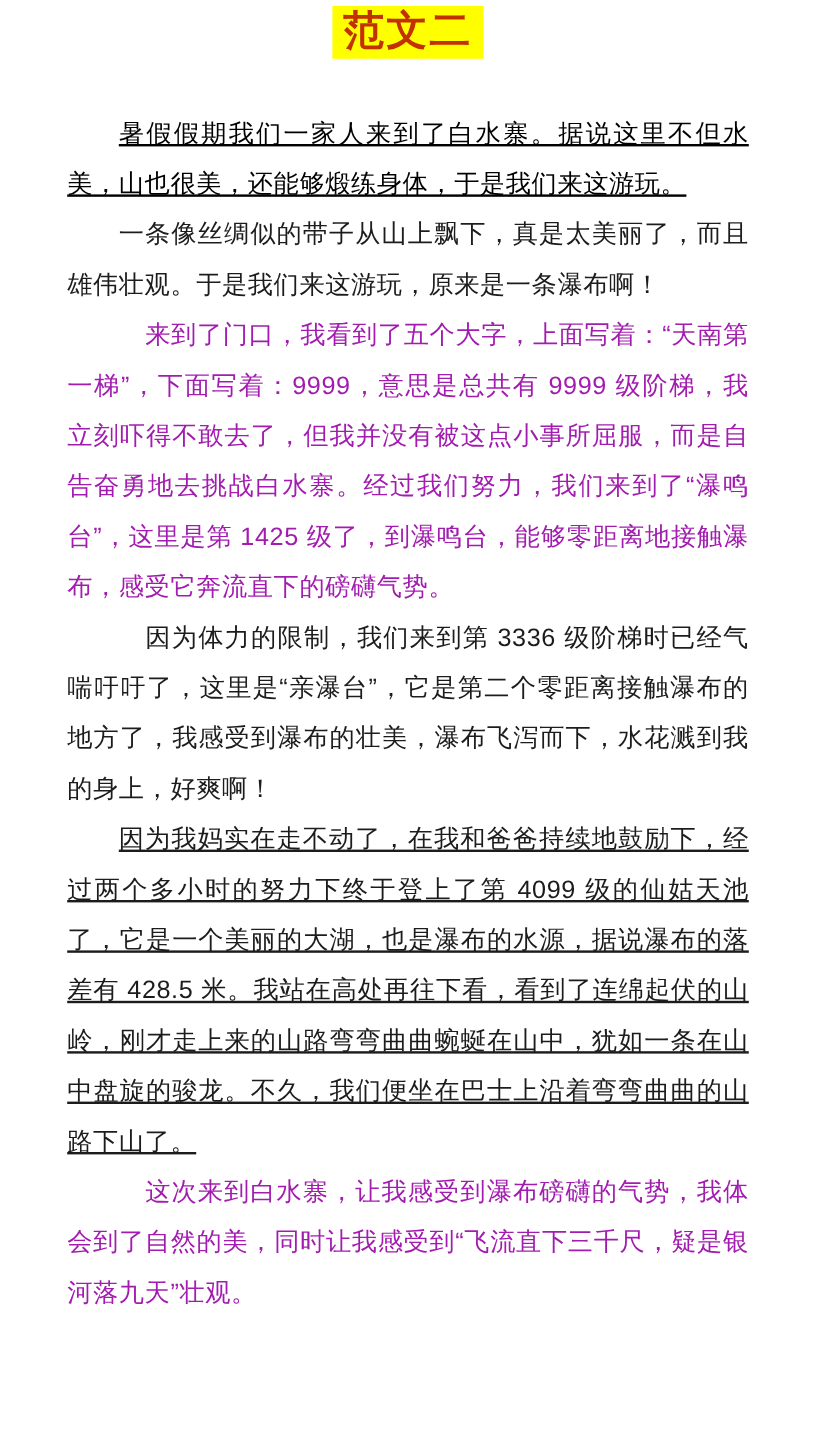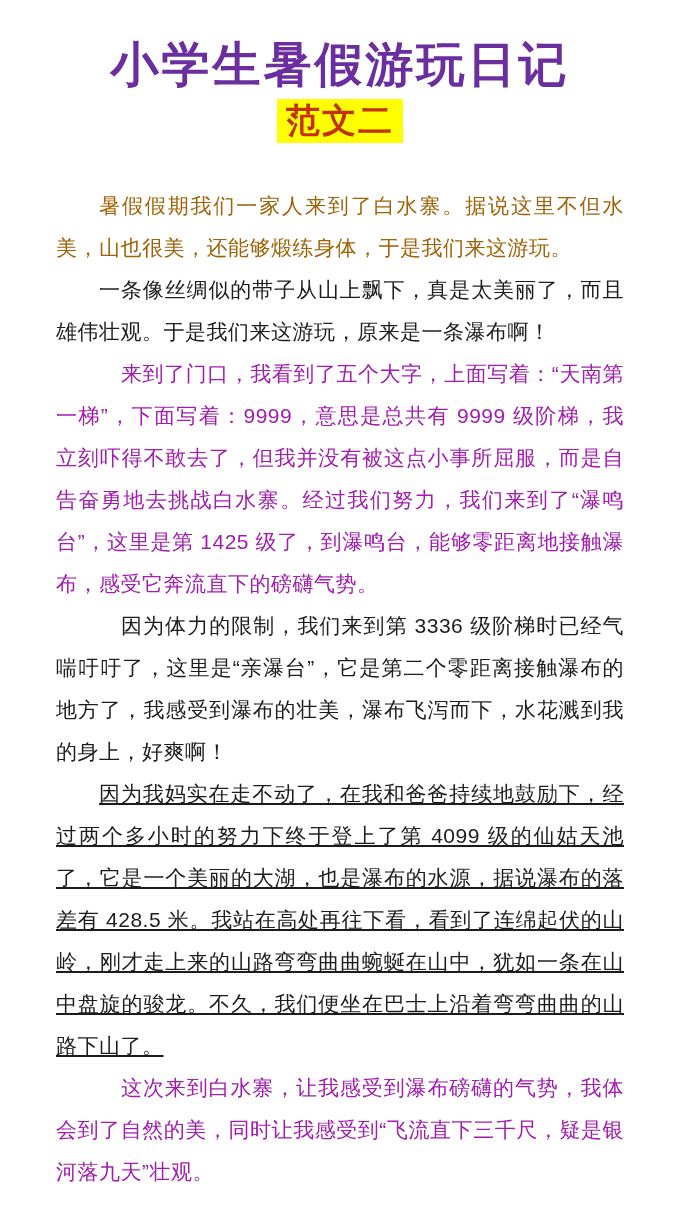--- a/index.html
+++ b/index.html
@@ -53,27 +53,26 @@
     color: #1c1c1c;
     letter-spacing: 0.5px;
   }
   .indent-2 { text-indent: 43px; }
   .indent-3 { text-indent: 65px; }
 </style>
 </head>
 <body>
 
 <div class="page">
-  <h1 class="title" style="color: rgb(107, 46, 158);">小学生暑假游玩日记</h1>
 
   <div class="subtitle-row">
     <span class="subtitle" style="color: rgb(194, 49, 0); background-color: rgb(255, 255, 0);">范文二</span>
   </div>
 
   <div class="essay-body">
-      <p class="para indent-2" style="color: #a16207;">暑假假期我们一家人来到了白水寨。据说这里不但水美，山也很美，还能够煅练身体，于是我们来这游玩。</p>
+      <p class="para indent-2" style="color: #000000; text-decoration: underline;">暑假假期我们一家人来到了白水寨。据说这里不但水美，山也很美，还能够煅练身体，于是我们来这游玩。</p>
       <p class="para indent-2" style="color: rgb(28, 28, 28);">一条像丝绸似的带子从山上飘下，真是太美丽了，而且雄伟壮观。于是我们来这游玩，原来是一条瀑布啊！</p>
       <p class="para indent-3" style="color: #a21caf;">来到了门口，我看到了五个大字，上面写着：“天南第一梯”，下面写着：9999，意思是总共有 9999 级阶梯，我立刻吓得不敢去了，但我并没有被这点小事所屈服，而是自告奋勇地去挑战白水寨。经过我们努力，我们来到了“瀑鸣台”，这里是第 1425 级了，到瀑鸣台，能够零距离地接触瀑布，感受它奔流直下的磅礴气势。</p>
       <p class="para indent-3" style="color: rgb(28, 28, 28);">因为体力的限制，我们来到第 3336 级阶梯时已经气喘吁吁了，这里是“亲瀑台”，它是第二个零距离接触瀑布的地方了，我感受到瀑布的壮美，瀑布飞泻而下，水花溅到我的身上，好爽啊！</p>
       <p class="para indent-2" style="color: rgb(28, 28, 28); text-decoration: underline;">因为我妈实在走不动了，在我和爸爸持续地鼓励下，经过两个多小时的努力下终于登上了第 4099 级的仙姑天池了，它是一个美丽的大湖，也是瀑布的水源，据说瀑布的落差有 428.5 米。我站在高处再往下看，看到了连绵起伏的山岭，刚才走上来的山路弯弯曲曲蜿蜒在山中，犹如一条在山中盘旋的骏龙。不久，我们便坐在巴士上沿着弯弯曲曲的山路下山了。</p>
       <p class="para indent-3" style="color: #a21caf;">这次来到白水寨，让我感受到瀑布磅礴的气势，我体会到了自然的美，同时让我感受到“飞流直下三千尺，疑是银河落九天”壮观。</p>
     </div>
 </div>
 
 </body></html>

